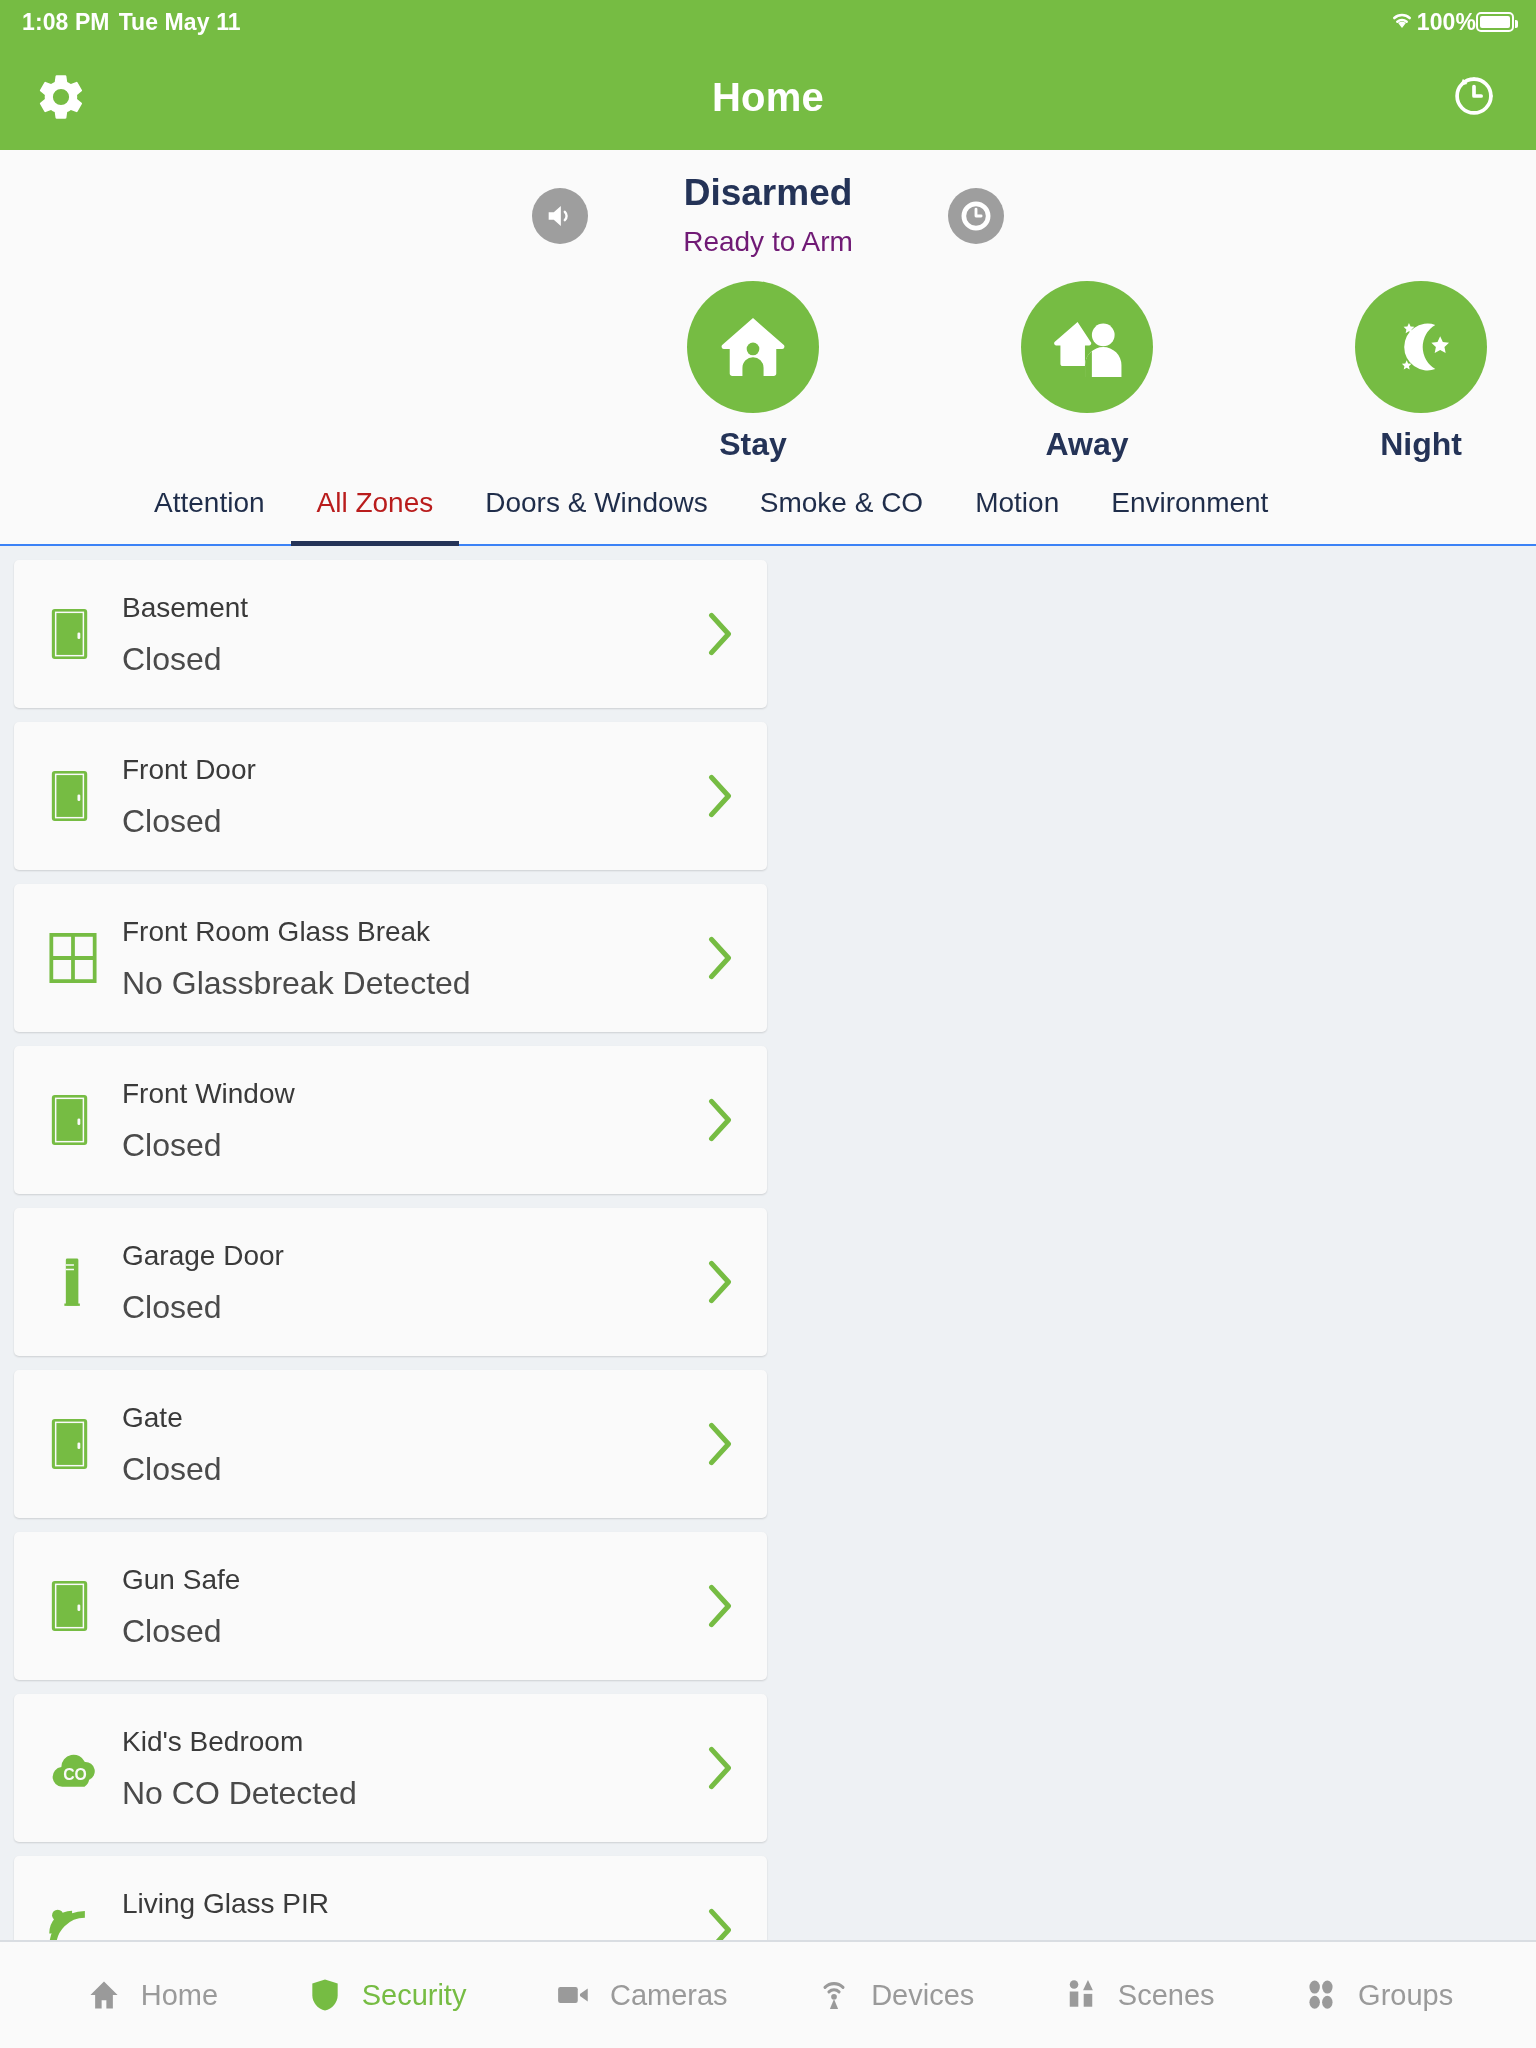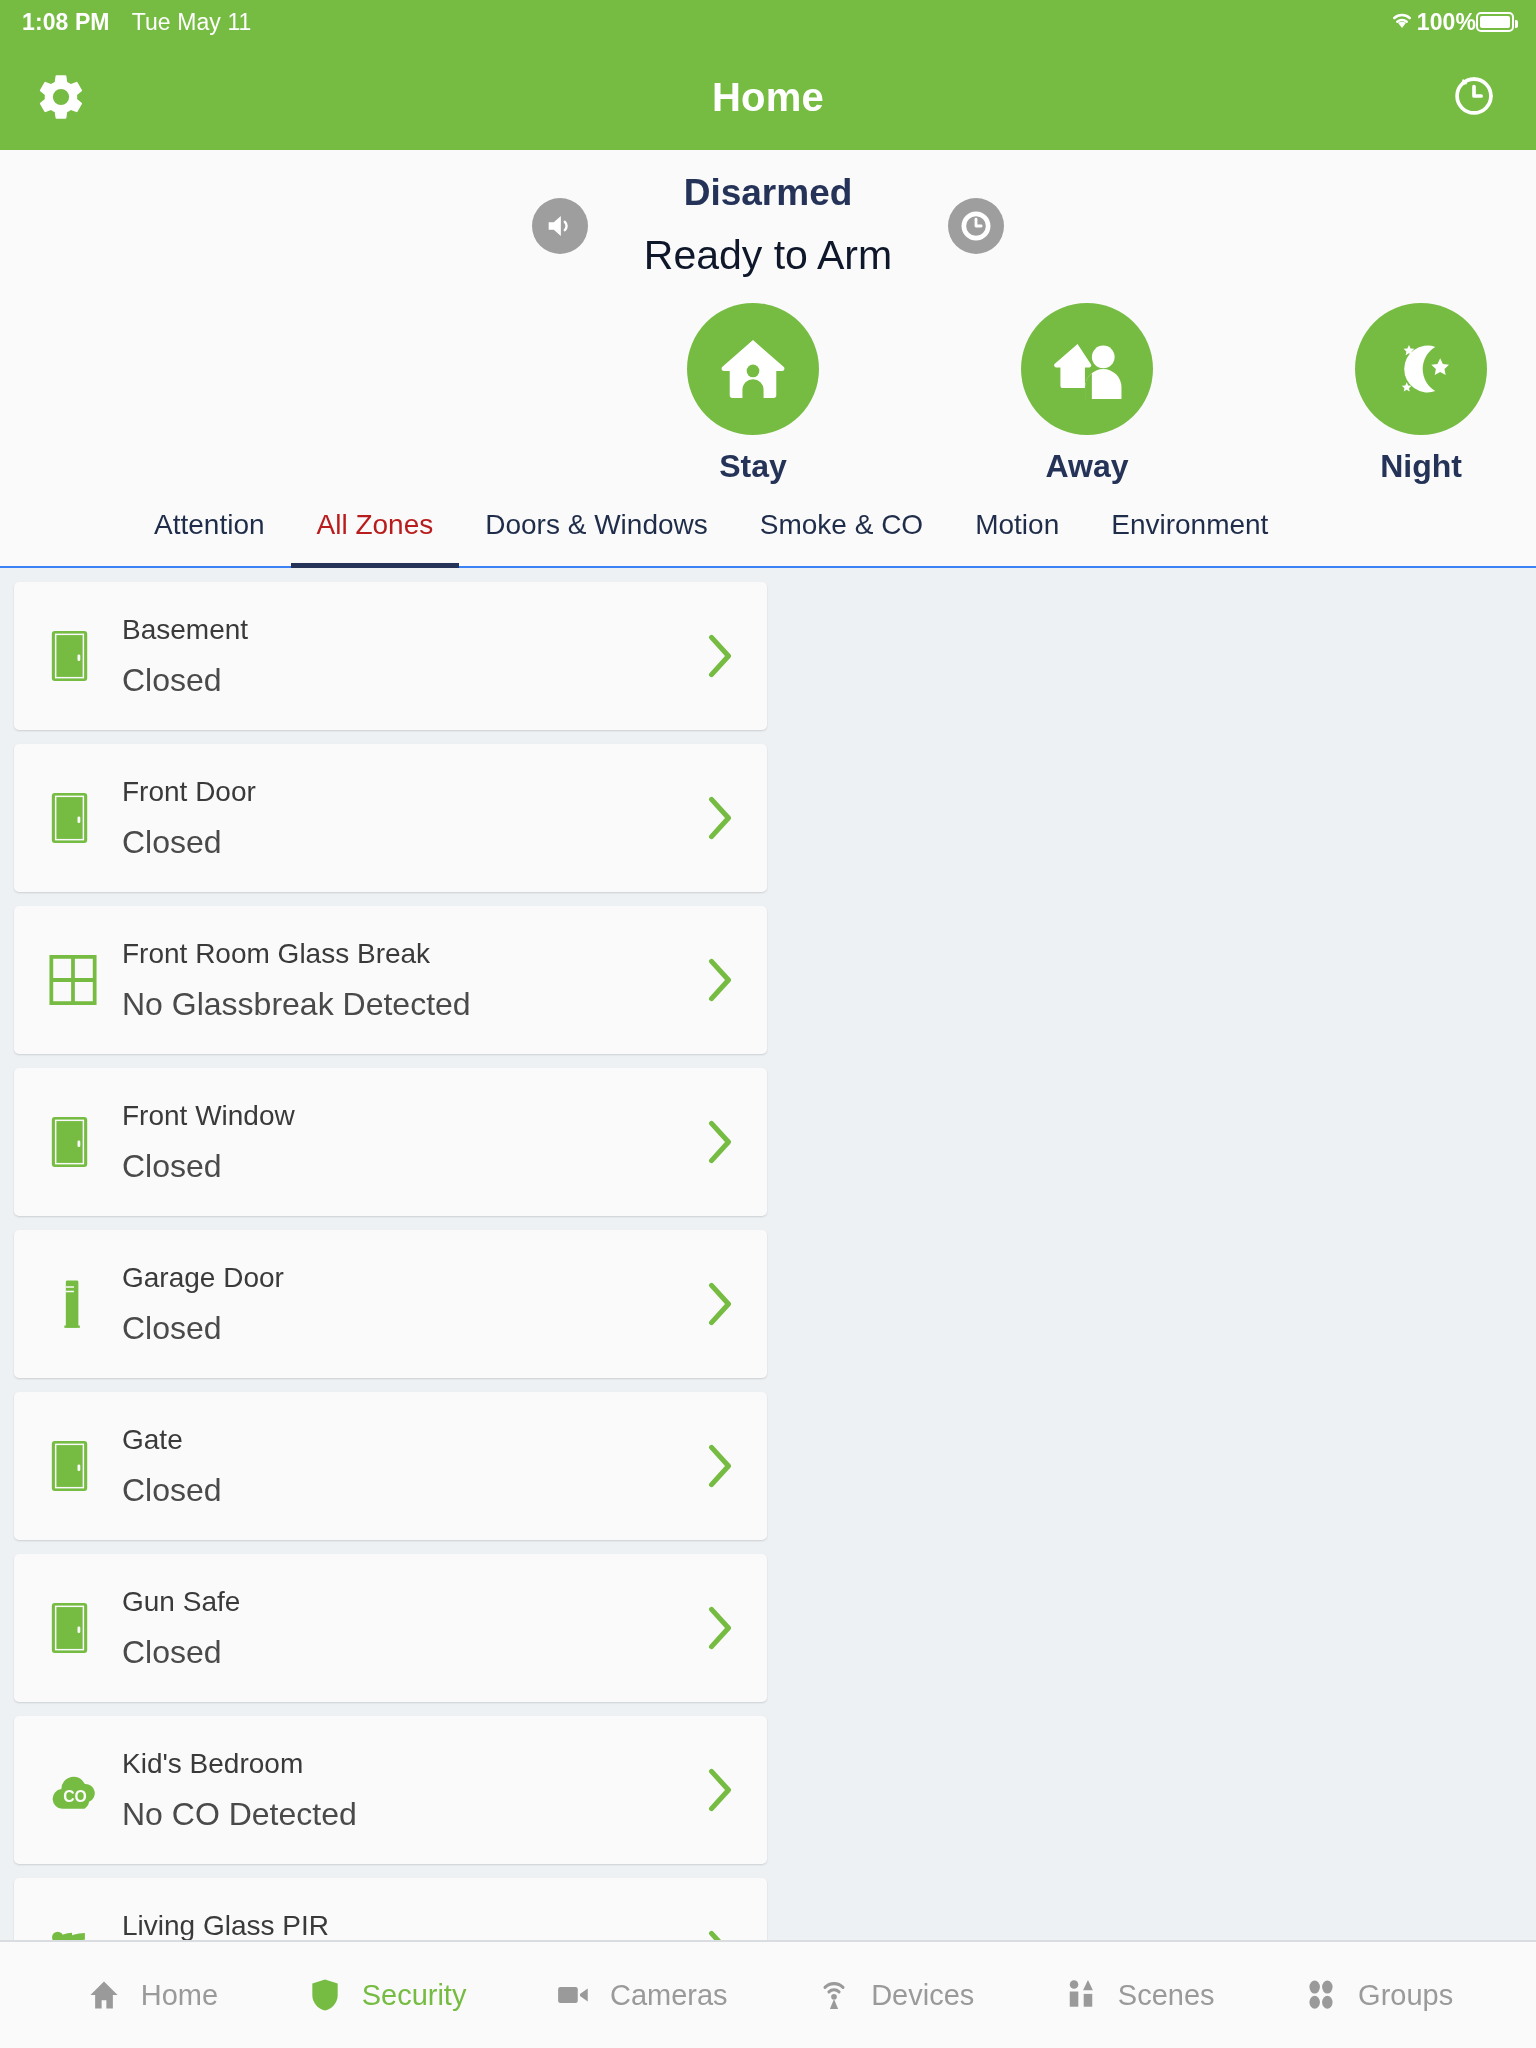--- a/index.html
+++ b/index.html
@@ -11,21 +11,21 @@
   }
   .app { width:1536px; height:2048px; display:flex; flex-direction:column; background:#eef1f4; }
 
   
   .statusbar {
     height:44px; background:#76bc43; color:#ffffff;
     display:flex; align-items:center; padding:0 22px;
     font-size:23px; letter-spacing:.1px;
   }
   .sb-time { font-weight:600; }
-  .sb-date { font-weight:400; margin-left:22px; }
+  .sb-date { font-weight:700; margin-left:9px; }
   .sb-spacer { flex:1; }
   .sb-right { display:flex; align-items:center; }
   .sb-pct { font-weight:600; font-size:23px; }
   .batt {
     width:38px; height:20px; border:2.5px solid #ffffff; border-radius:5px;
     position:relative; display:inline-block;
   }
   .batt:after {
     content:""; position:absolute; right:-6px; top:6px; width:3px; height:8px;
     background:#ffffff; border-radius:0 2px 2px 0;
@@ -51,21 +51,21 @@
     padding-top:22px; gap:0;
   }
   .round-icon {
     width:56px; height:56px; border-radius:50%; background:#9e9e9e;
     display:flex; align-items:center; justify-content:center; cursor:pointer; flex:none;
   }
   .status-text { width:360px; text-align:center; }
   .status-main {
     font-size:37px; font-weight:700; color:#243357; line-height:1.12;
   }
-  .status-sub { font-size:41px; color:#0f172a; line-height:1.2; margin-top:18px; }
+  .status-sub { font-size:28px; color:#701a75; line-height:1.2; margin-top:12px; }
 
   .modes { display:flex; justify-content:flex-end; gap:104px; padding:22px 0 8px; }
   .mode { width:230px; text-align:center; cursor:pointer; }
   .mode-circle {
     width:132px; height:132px; border-radius:50%; background:#76bc43;
     margin:0 auto; display:flex; align-items:center; justify-content:center;
   }
   .mode-label {
     margin-top:13px; font-size:32px; font-weight:700; color:#243357;
   }

